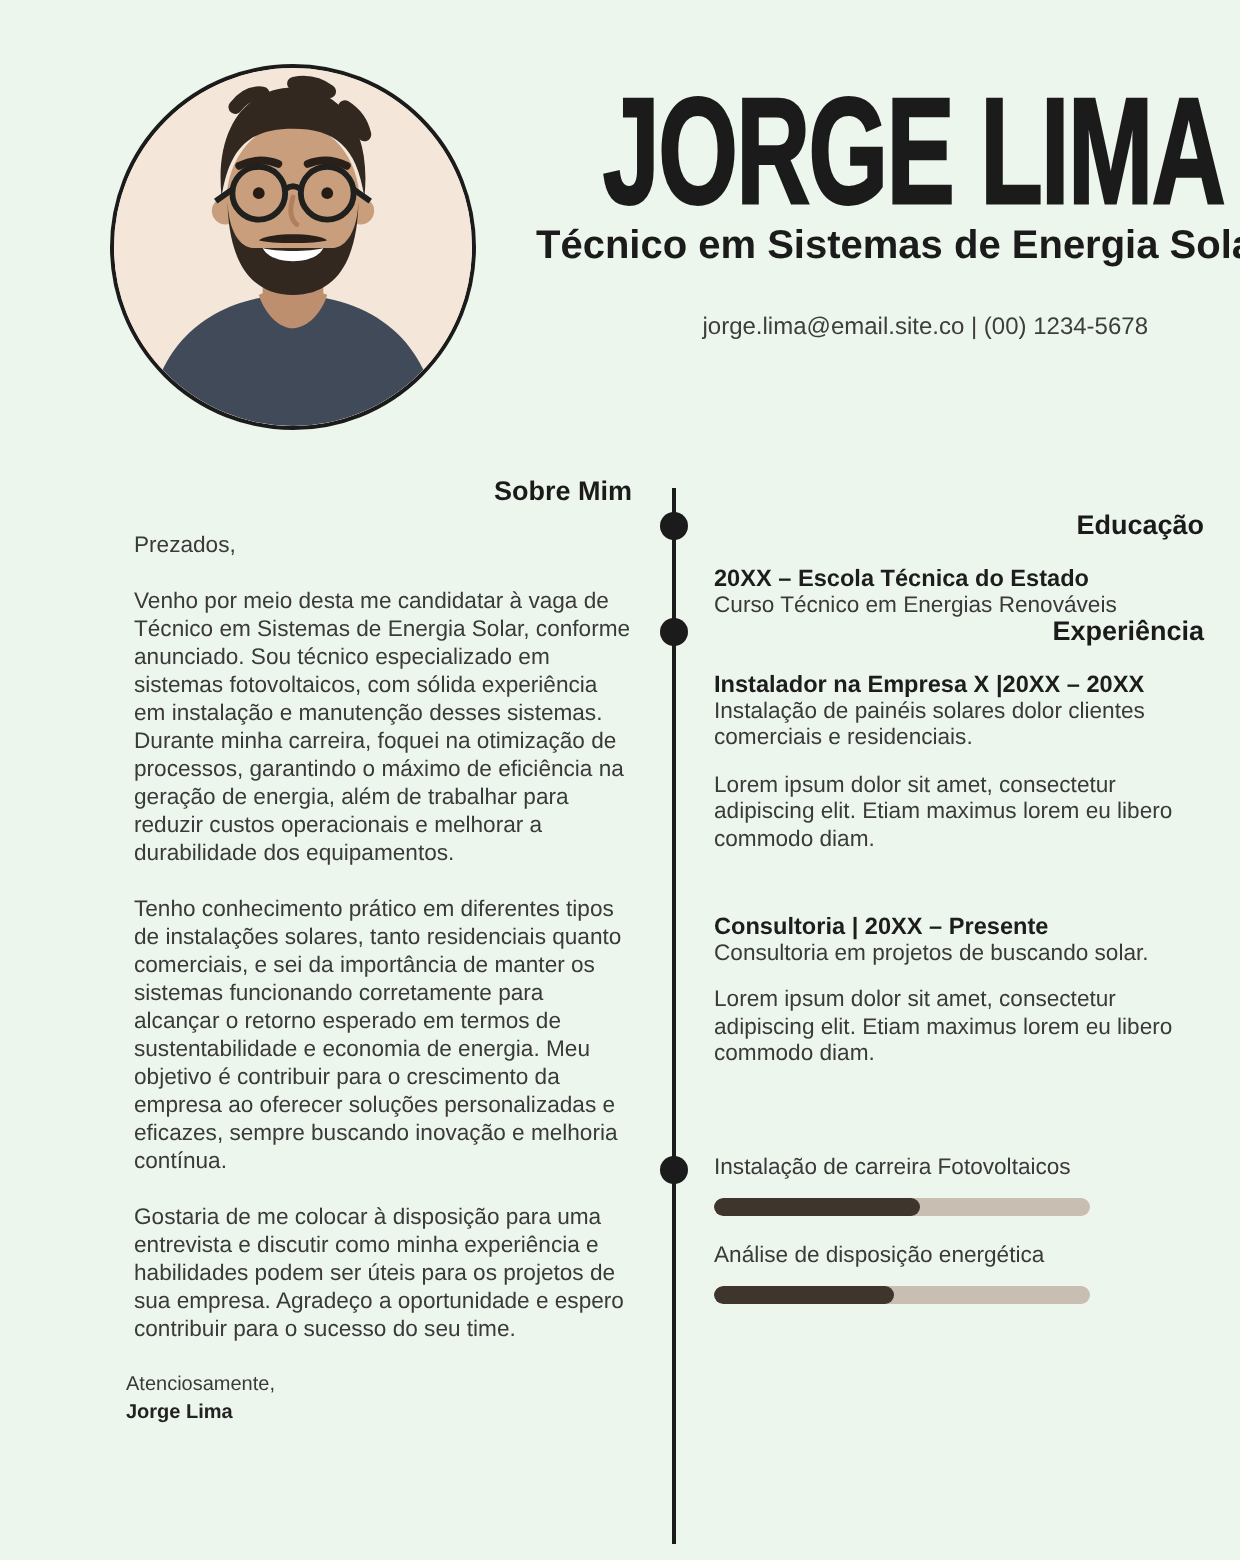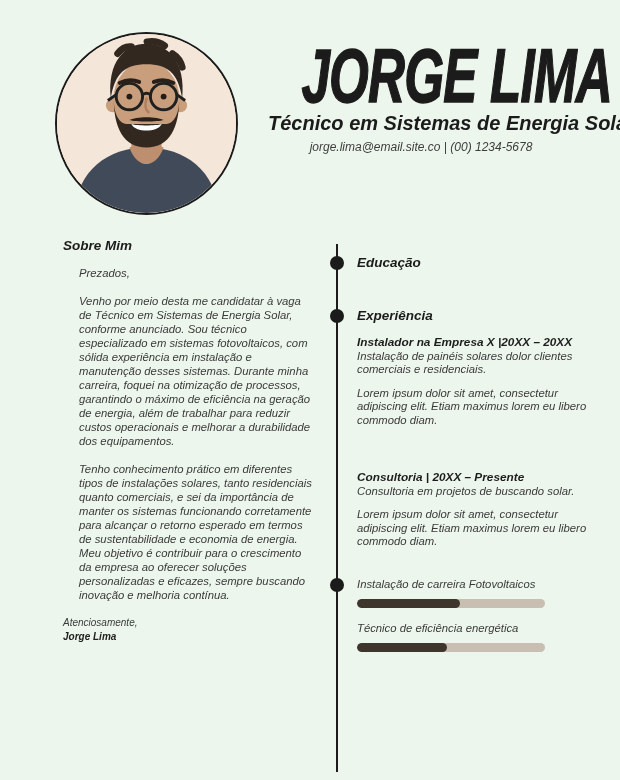--- a/index.html
+++ b/index.html
@@ -8,21 +8,20 @@
     font-family: "Liberation Sans", sans-serif;
     -webkit-font-smoothing: antialiased;
   }
   .page {
     position: relative;
     width: 620px;
     height: 780px;
     background: var(--bg, #edf6ed);
     overflow: hidden;
     color: var(--text, #3a3a3a);
-    font-style: italic;
   }
 
   
   .photo {
     position: absolute;
     left: 55px; top: 32px;
     width: 183px; height: 183px;
     border-radius: 50%;
     border: 2px solid var(--ink, #1b1b1b);
     overflow: hidden;
@@ -42,53 +41,53 @@
     transform: scale(0.80, 1.18);
     transform-origin: center top;
     white-space: nowrap;
   }
   .job-title {
     position: absolute; left: 0; top: 112px; width: 334px;
     text-align: center; font-size: 20px; font-weight: bold;
     color: var(--ink, #161616); white-space: nowrap;
   }
   .contact {
-    position: absolute; left: 0; top: 140px; width: 306px;
-    text-align: center; font-size: 12px; color: #3d3d3d;
+    position: absolute; left: 0; top: 156px; width: 306px;
+    text-align: right; font-size: 12px; color: #3d3d3d;
     white-space: nowrap;
   }
 
   
   .about { position: absolute; left: 63px; top: 238px; width: 253px; }
   .section-heading {
     margin: 0 0 12px 0; font-size: 13.5px; line-height: 16px;
-    font-weight: bold; color: var(--ink, #161616);
-  }
-  .about p { margin: 0 0 14px 16px; font-size: 11.3px; line-height: 14px; }
+    font-weight: bold; color: var(--ink, #161616); text-align: right;
+  }
+  .about p { margin: 0 0 14px 4px; font-size: 11.3px; line-height: 14px; }
   .closing-block { margin-top: 14px; font-size: 10px; line-height: 14px; }
   .signature { font-weight: bold; color: #222; }
 
   
   .timeline-line {
     position: absolute; left: 336px; top: 244px;
     width: 2px; height: 528px; background: var(--ink, #1b1b1b);
   }
   .timeline-dot {
     position: absolute; left: -27px; top: 1px;
     width: 14px; height: 14px; border-radius: 50%;
     background: var(--ink, #1b1b1b);
   }
 
   
   .rsection { position: absolute; left: 357px; width: 245px; }
   .rsection .section-heading { margin-bottom: 12px; }
   .entry-title { font-size: 11.8px; line-height: 13.5px; font-weight: bold; color: #1d1d1d; }
   .entry-text { font-size: 11.3px; line-height: 13.5px; margin: 0; }
   .entry-gap { height: 10px; }
-  .exp-entry { margin-bottom: 44px; }
+  .exp-entry { margin-bottom: 30px; }
   .exp-entry:last-child { margin-bottom: 0; }
 
   
   .skill { margin-bottom: 13px; }
   .skill-label { font-size: 11.3px; line-height: 14px; margin-bottom: 8px; }
   .skill-track {
     width: 188px; height: 9px; border-radius: 5px;
     background: var(--bar-track, #c9beb2);
     overflow: hidden;
   }
@@ -142,31 +141,36 @@
     <h1 class="name">JORGE LIMA</h1>
     <div class="job-title">Técnico em Sistemas de Energia Solar</div>
     <div class="contact">jorge.lima@email.site.co | (00) 1234-5678</div>
   </header>
 
   <section class="about">
     <h2 class="section-heading">Sobre Mim</h2>
     <p>Prezados,</p>
     <p>Venho por meio desta me candidatar à vaga de Técnico em Sistemas de Energia Solar, conforme anunciado. Sou técnico especializado em sistemas fotovoltaicos, com sólida experiência em instalação e manutenção desses sistemas. Durante minha carreira, foquei na otimização de processos, garantindo o máximo de eficiência na geração de energia, além de trabalhar para reduzir custos operacionais e melhorar a durabilidade dos equipamentos.</p>
     <p>Tenho conhecimento prático em diferentes tipos de instalações solares, tanto residenciais quanto comerciais, e sei da importância de manter os sistemas funcionando corretamente para alcançar o retorno esperado em termos de sustentabilidade e economia de energia. Meu objetivo é contribuir para o crescimento da empresa ao oferecer soluções personalizadas e eficazes, sempre buscando inovação e melhoria contínua.</p>
+    <p>Gostaria de me colocar à disposição para uma entrevista e discutir como minha experiência e habilidades podem ser úteis para os projetos de sua empresa. Agradeço a oportunidade e espero contribuir para o sucesso do seu time.</p>
     <div class="closing-block">
       <div>Atenciosamente,</div>
       <div class="signature">Jorge Lima</div>
     </div>
   </section>
 
   <div class="timeline-line"></div>
 
   <section class="rsection" style="top:255px;">
     <span class="timeline-dot"></span>
     <h2 class="section-heading">Educação</h2>
+    <div class="entry">
+      <div class="entry-title">20XX – Escola Técnica do Estado</div>
+      <p class="entry-text">Curso Técnico em Energias Renováveis</p>
+    </div>
   </section>
 
   <section class="rsection" style="top:308px;">
     <span class="timeline-dot"></span>
     <h2 class="section-heading">Experiência</h2>
     <div class="exp-entry">
       <div class="entry-title">Instalador na Empresa X |20XX – 20XX</div>
       <p class="entry-text">Instalação de painéis solares dolor clientes comerciais e residenciais.</p>
       <div class="entry-gap"></div>
       <p class="entry-text">Lorem ipsum dolor sit amet, consectetur adipiscing elit. Etiam maximus lorem eu libero commodo diam.</p>
@@ -184,20 +188,20 @@
 
     <div class="skill">
       <div class="skill-label">Instalação de carreira Fotovoltaicos</div>
       <div class="skill-track">
         <div class="skill-fill" style="width: 55%;"></div>
       </div>
     </div>
 
 
     <div class="skill">
-      <div class="skill-label">Técnico de eficiência energética</div>
+      <div class="skill-label">Análise de disposição energética</div>
       <div class="skill-track">
         <div class="skill-fill" style="width: 48%;"></div>
       </div>
     </div>
   </section>
 
 </div>
 
 </body></html>

